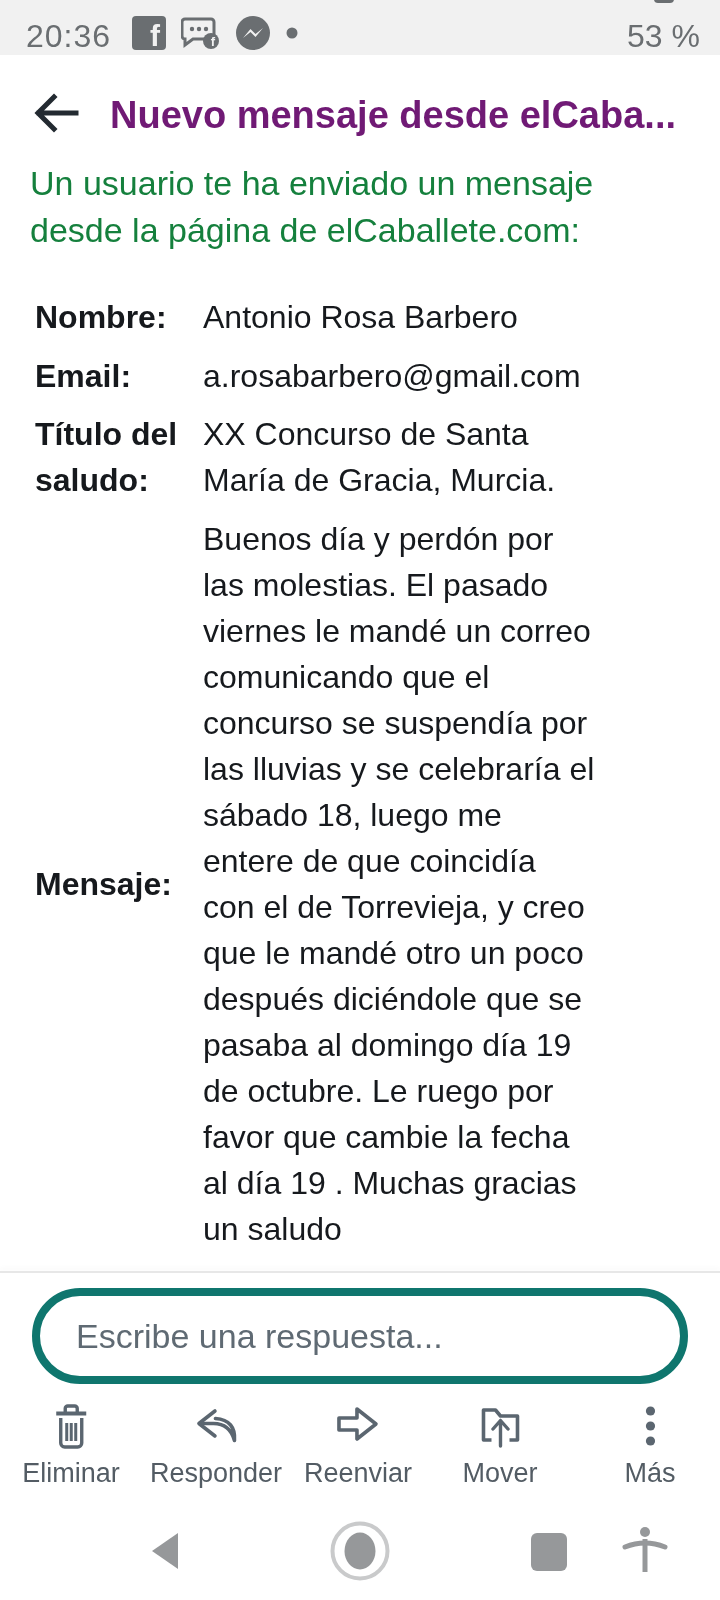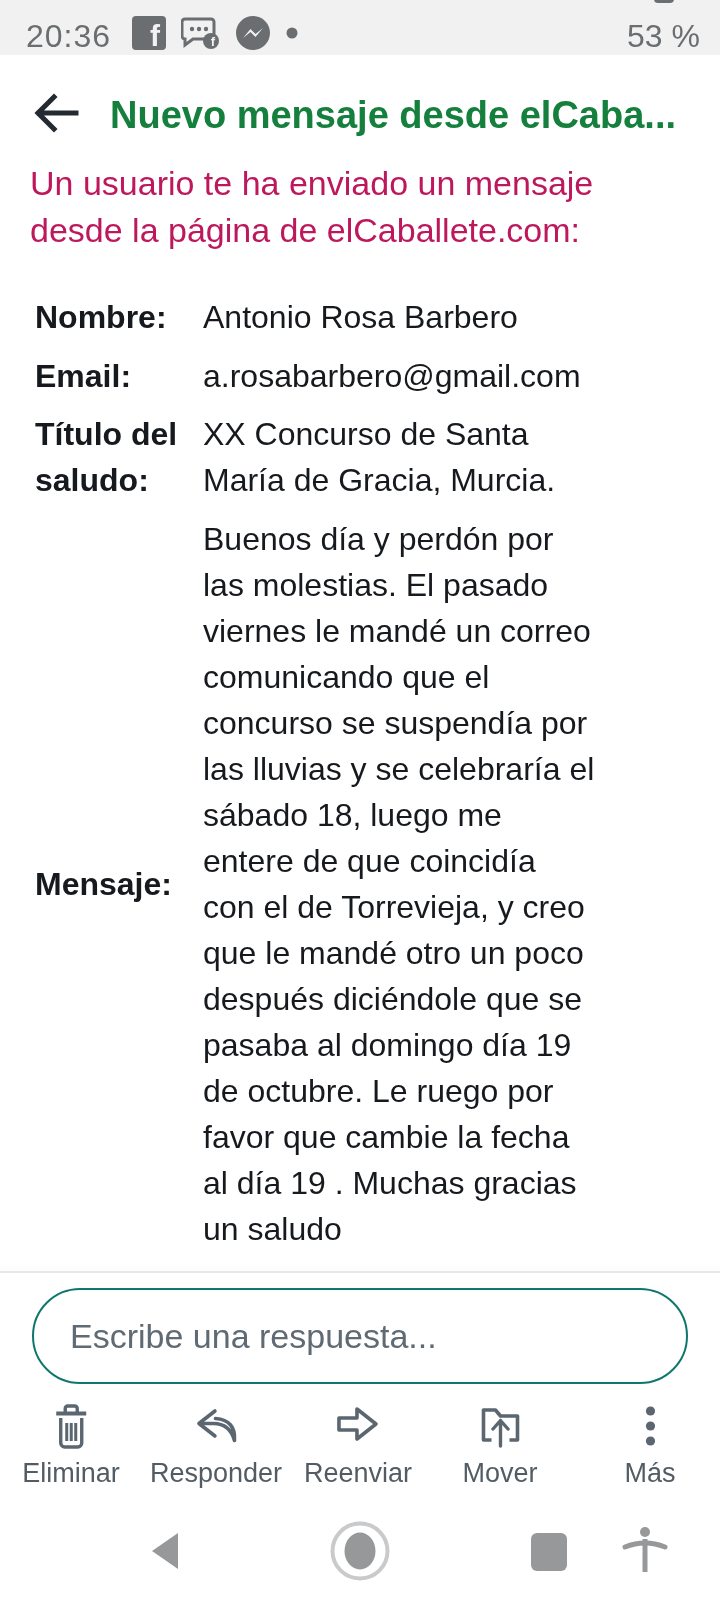--- a/index.html
+++ b/index.html
@@ -26,48 +26,48 @@
   .sb-right{ margin-left:auto; display:flex; align-items:center; gap:10px;flex-direction:column; }
   .sb-batt-text{ font-size:32px; }
 
   
   .header{
     position:absolute; top:84px; left:0; right:0; height:62px;
     display:flex; align-items:center;
   }
   .back-btn{ margin-left:30px; width:52px; height:52px; display:flex; align-items:center; justify-content:center; }
   .page-title{
-    margin-left:28px; font-size:38px; font-weight:bold; color:#15803d;
+    margin-left:28px; font-size:38px; font-weight:bold; color:#701a75;
     white-space:nowrap; overflow:hidden; max-width:575px;
   }
 
   
   .intro{
     position:absolute; top:160px; left:30px; width:655px;
-    font-size:34px; line-height:47px; color:#be185d;
+    font-size:34px; line-height:47px; color:#15803d;
   }
   .fields{
     position:absolute; top:292px; left:35px; width:660px; height:962px;
     overflow:hidden;
     display:grid; grid-template-columns:168px 1fr;
     row-gap:8px; align-items:center;
     font-size:32px; line-height:46px; color:#16191d;
   }
   .flabel{ font-weight:bold; align-self:center; }
   .fvalue{ align-self:center; }
 
   
   .divider{
     position:absolute; top:1271px; left:0; right:0; height:2px;
     background:#e7e7e7;
     box-shadow:0 -3px 4px rgba(0,0,0,0.04);
   }
   .reply-pill{
     position:absolute; top:1288px; left:32px; width:656px; height:96px;
-    border:2px solid #0f766e; border-radius:48px;
+    border:8px solid #0f766e; border-radius:48px;
     background:#ffffff;
     display:flex; align-items:center; padding:0 4px;
   }
   .reply-input{
     width:100%; border:none; outline:none; background:transparent;
     font-family:"Liberation Sans", sans-serif;
     font-size:34px; color:#16191d; padding:0 32px;
   }
   .reply-input::placeholder{ color:#5f6a73; opacity:1; }
 

